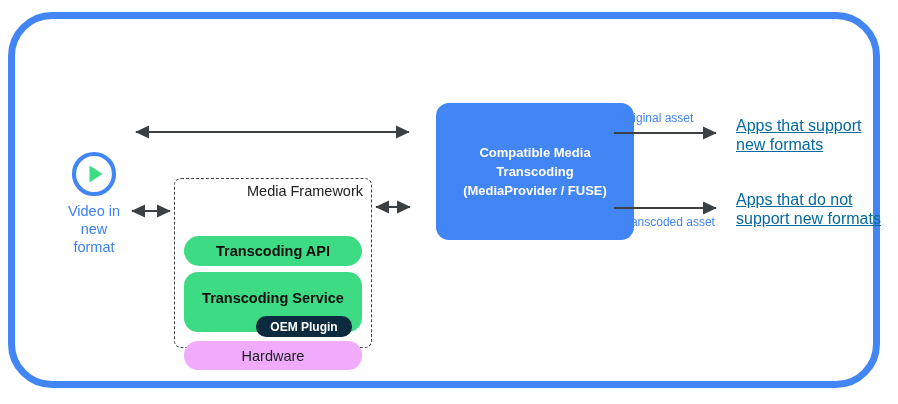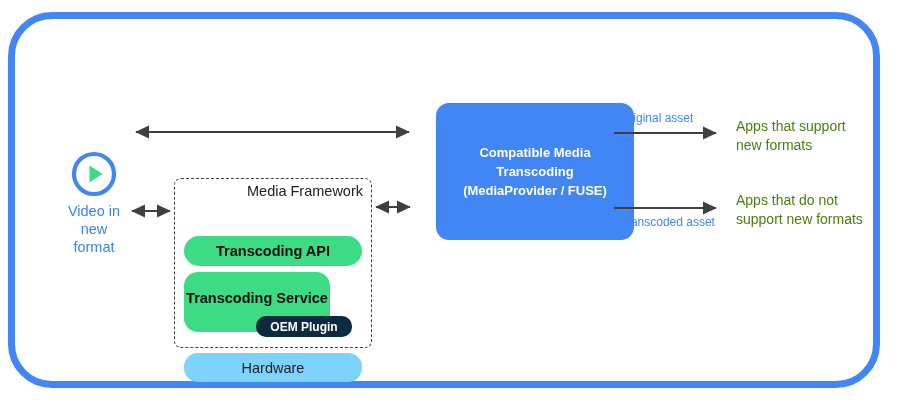--- a/index.html
+++ b/index.html
@@ -98,21 +98,21 @@
     background: #3ddc84;
     border-radius: 16px;
     font-size: 14.5px;
     font-weight: bold;
     color: #0d0d0d;
   }
 
   .box-service {
     left: 184px;
     top: 242px;
-    width: 146px;
+    width: 178px;
     height: 60px;
     background: #3ddc84;
     border-radius: 14px;
     font-size: 14.5px;
     font-weight: bold;
     color: #0d0d0d;
     padding-bottom: 8px;
     text-align: center;
   }
 
@@ -123,24 +123,24 @@
     height: 21px;
     background: #0d2b3e;
     border-radius: 10px;
     font-size: 12px;
     font-weight: bold;
     color: #ffffff;
   }
 
   .box-hardware {
     left: 184px;
-    top: 323px;
+    top: 311px;
     width: 178px;
     height: 29px;
-    background: #7dd3fc;
+    background: #f0abfc;
     border-radius: 14px;
     font-size: 14.5px;
     color: #202124;
   }
 
   
   .cmt-box {
     position: absolute;
     left: 436px;
     top: 103px;
@@ -175,24 +175,25 @@
     position: absolute;
     font-size: 12px;
     color: #4285f4;
     white-space: nowrap;
   }
   .asset-original { left: 620px; top: 111px; }
   .asset-transcoded { left: 620px; top: 215px; }
 
   .apps-label {
     position: absolute;
-    font-size: 14px;
+    font-size: 16px;
     line-height: 18.5px;
-    color: #4d7c0f;
+    color: #0369a1;
     white-space: pre-line;
+    text-decoration: underline;
   }
   .apps-support { left: 736px; top: 117px; }
   .apps-nosupport { left: 736px; top: 191px; }
 </style>
 </head>
 <body>
 
 <div id="canvas">
 
   <div class="outer-frame"></div>

